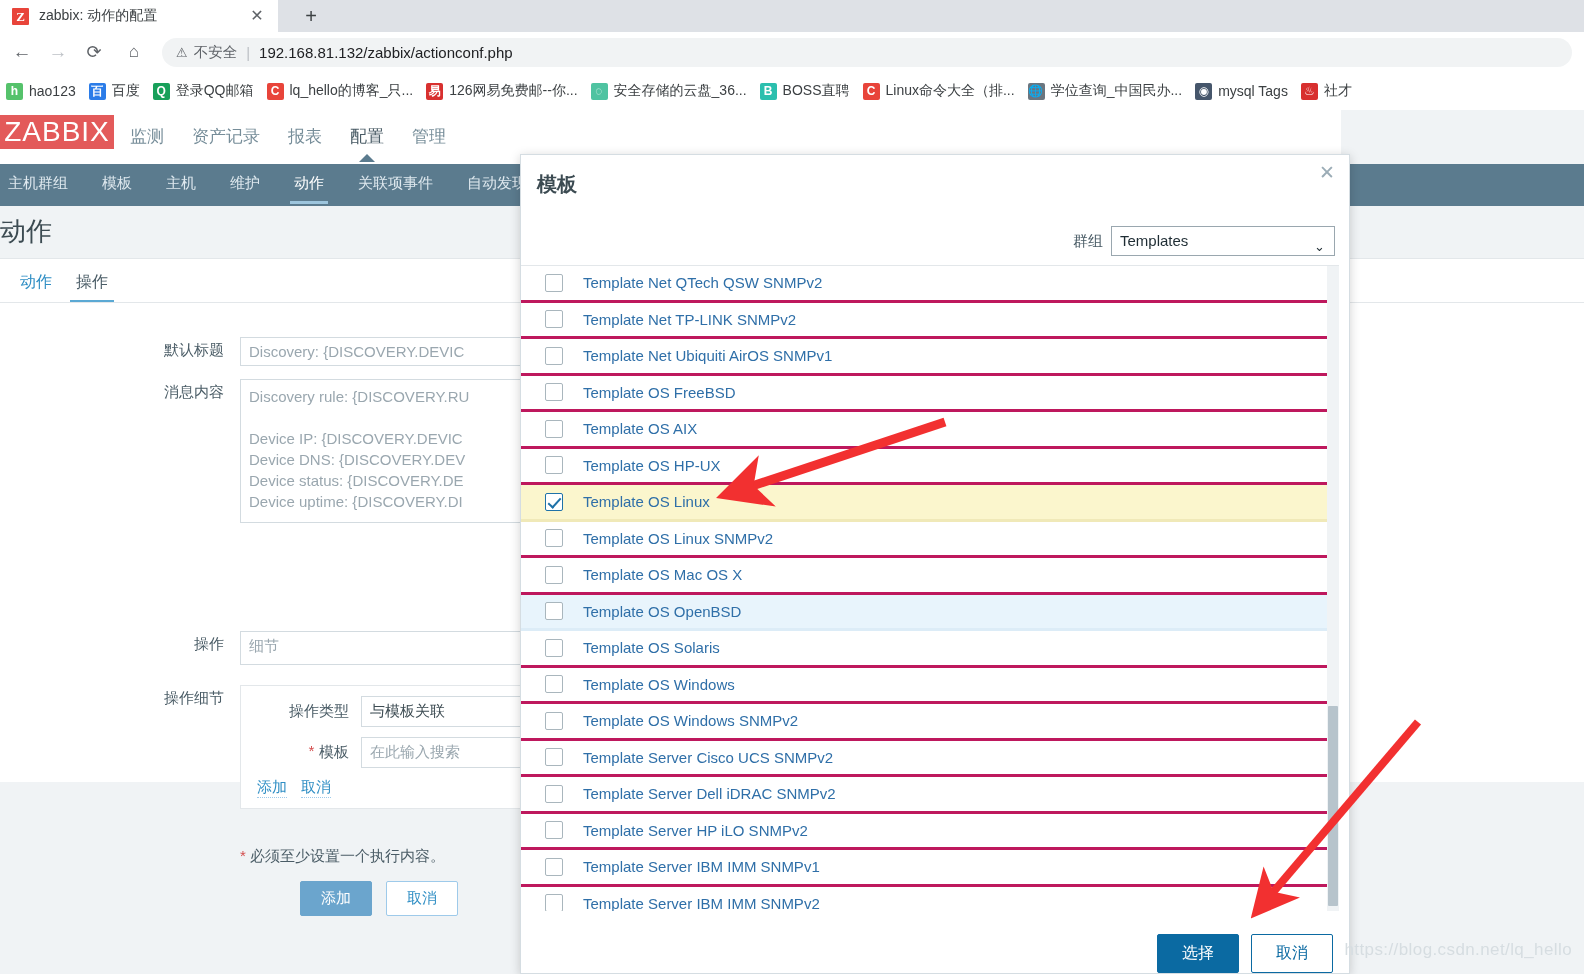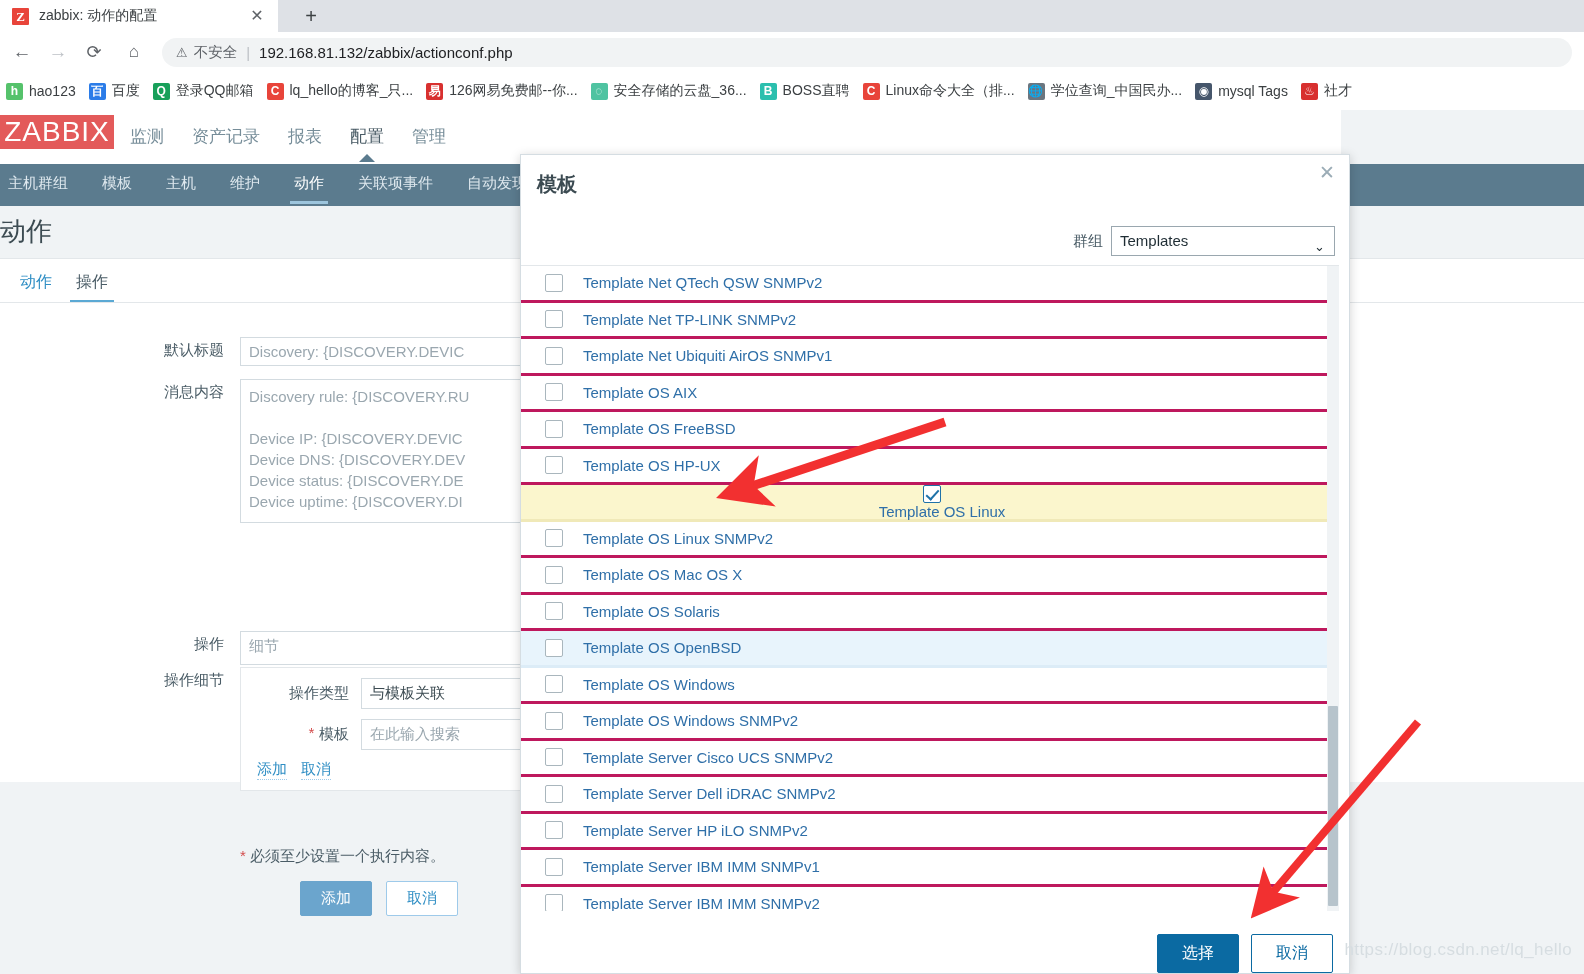--- a/index.html
+++ b/index.html
@@ -181,21 +181,21 @@
   .modal-select .caret { position:absolute; right:9px; top:6px; font-size:13px; color:#1f2d34; }
 
   .modal-list {
     flex:1 1 auto; position:relative; overflow:hidden; border-top:1px solid #e3e7ea;
     margin:0 10px 0 0;
   }
   .lrow {
     display:flex; align-items:center; height:36.5px; padding-left:24px;
     border-bottom:3px solid #be185d; cursor:pointer;
   }
-  .lrow.selected { background:#fbf6cd; border-bottom-color:#f0e9b8;flex-direction:column; }
+  .lrow.selected { background:#fbf6cd; border-bottom-color:#f0e9b8; }
   .lrow.hover { background:#e8f4fc; border-bottom-color:#dcecf7; }
   .cb {
     width:18px; height:18px; border:1px solid #a9b6bd; background:#fff; border-radius:2px;
     flex:none; margin-right:20px; position:relative;
   }
   .cb.checked { border-color:#1f72a8; }
   .cb.checked::after {
     content:""; position:absolute; left:5px; top:1px; width:5px; height:11px;
     border:solid #1f72a8; border-width:0 2.6px 2.6px 0; transform:rotate(42deg);
   }
@@ -349,21 +349,21 @@
 Device uptime: {DISCOVERY.DI
 
 Device service: {DISCOV</div>
     </div>
 
     <div class="form-row" style="left:0; top:372px;">
       <div class="form-label">操作</div>
       <div class="txt-input" style="width:560px; height:34px; color:#9aa7af;">细节</div>
     </div>
 
-    <div class="form-row" style="left:0; top:408px;">
+    <div class="form-row" style="left:0; top:426px;">
       <div class="form-label">操作细节</div>
       <div class="sub-panel" style="width:560px;">
 
         <div class="sub-row">
           <div class="sub-label">操作类型</div>
           <div class="select-box" style="width:200px;">
             <span>与模板关联</span>
             <span class="caret">⌄</span>
           </div>
         </div>
@@ -421,49 +421,49 @@
           <div class="lrow">
             <span class="cb"></span>
             <span class="lrow-label">Template Net TP-LINK SNMPv2</span>
           </div>
           <div class="lrow">
             <span class="cb"></span>
             <span class="lrow-label">Template Net Ubiquiti AirOS SNMPv1</span>
           </div>
           <div class="lrow">
             <span class="cb"></span>
+            <span class="lrow-label">Template OS FreeBSD</span>
+          </div>
+          <div class="lrow">
+            <span class="cb"></span>
             <span class="lrow-label">Template OS AIX</span>
-          </div>
-          <div class="lrow">
-            <span class="cb"></span>
-            <span class="lrow-label">Template OS FreeBSD</span>
           </div>
           <div class="lrow">
             <span class="cb"></span>
             <span class="lrow-label">Template OS HP-UX</span>
           </div>
           <div class="lrow selected">
             <span class="cb checked"></span>
             <span class="lrow-label">Template OS Linux</span>
           </div>
           <div class="lrow">
             <span class="cb"></span>
             <span class="lrow-label">Template OS Linux SNMPv2</span>
           </div>
           <div class="lrow">
             <span class="cb"></span>
             <span class="lrow-label">Template OS Mac OS X</span>
           </div>
+          <div class="lrow hover">
+            <span class="cb"></span>
+            <span class="lrow-label">Template OS OpenBSD</span>
+          </div>
           <div class="lrow">
             <span class="cb"></span>
             <span class="lrow-label">Template OS Solaris</span>
-          </div>
-          <div class="lrow hover">
-            <span class="cb"></span>
-            <span class="lrow-label">Template OS OpenBSD</span>
           </div>
           <div class="lrow">
             <span class="cb"></span>
             <span class="lrow-label">Template OS Windows</span>
           </div>
           <div class="lrow">
             <span class="cb"></span>
             <span class="lrow-label">Template OS Windows SNMPv2</span>
           </div>
           <div class="lrow">

